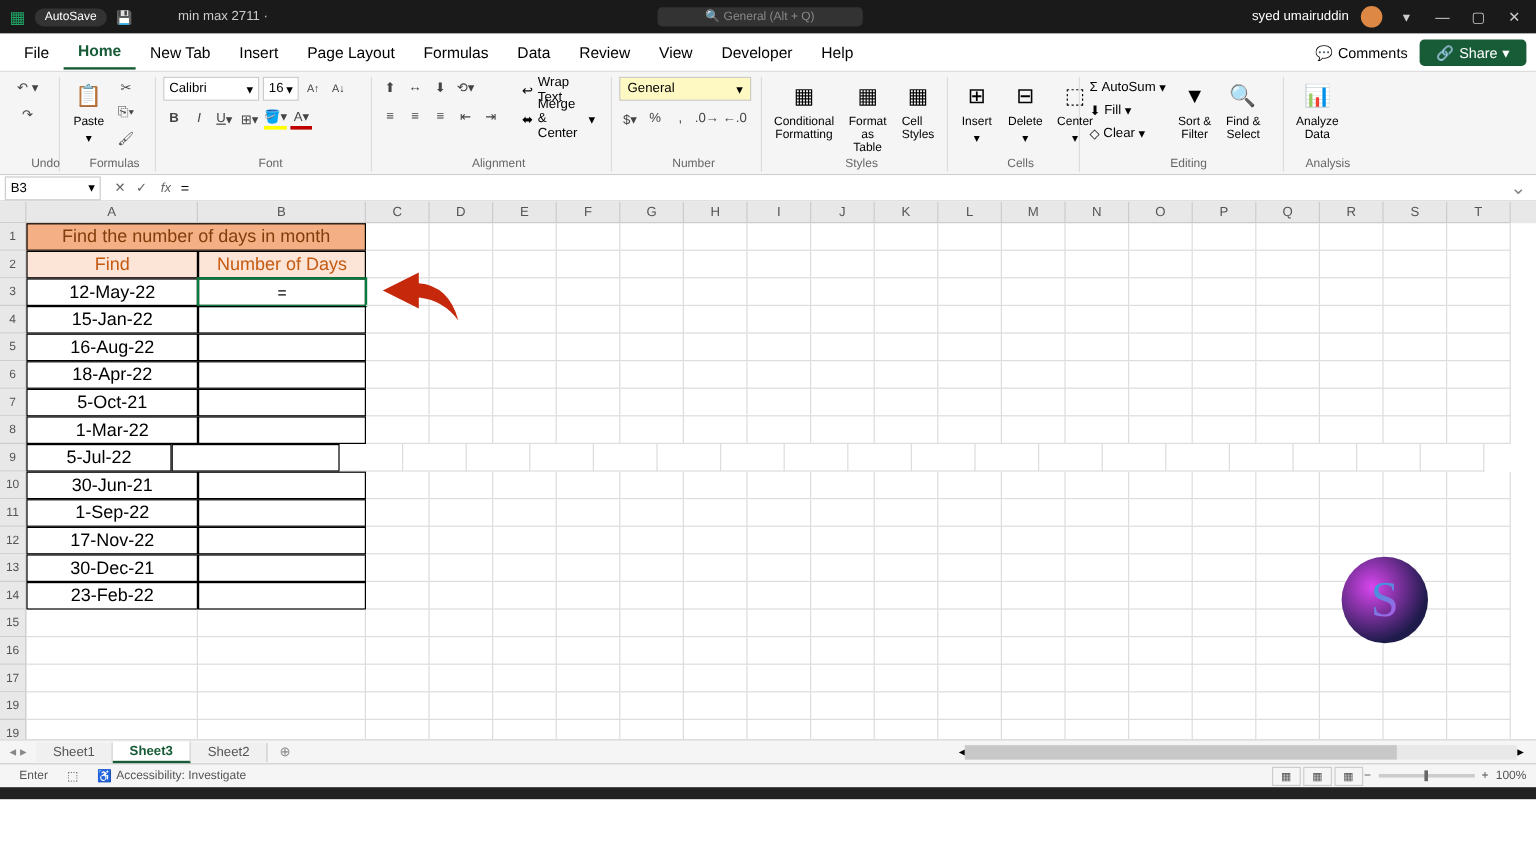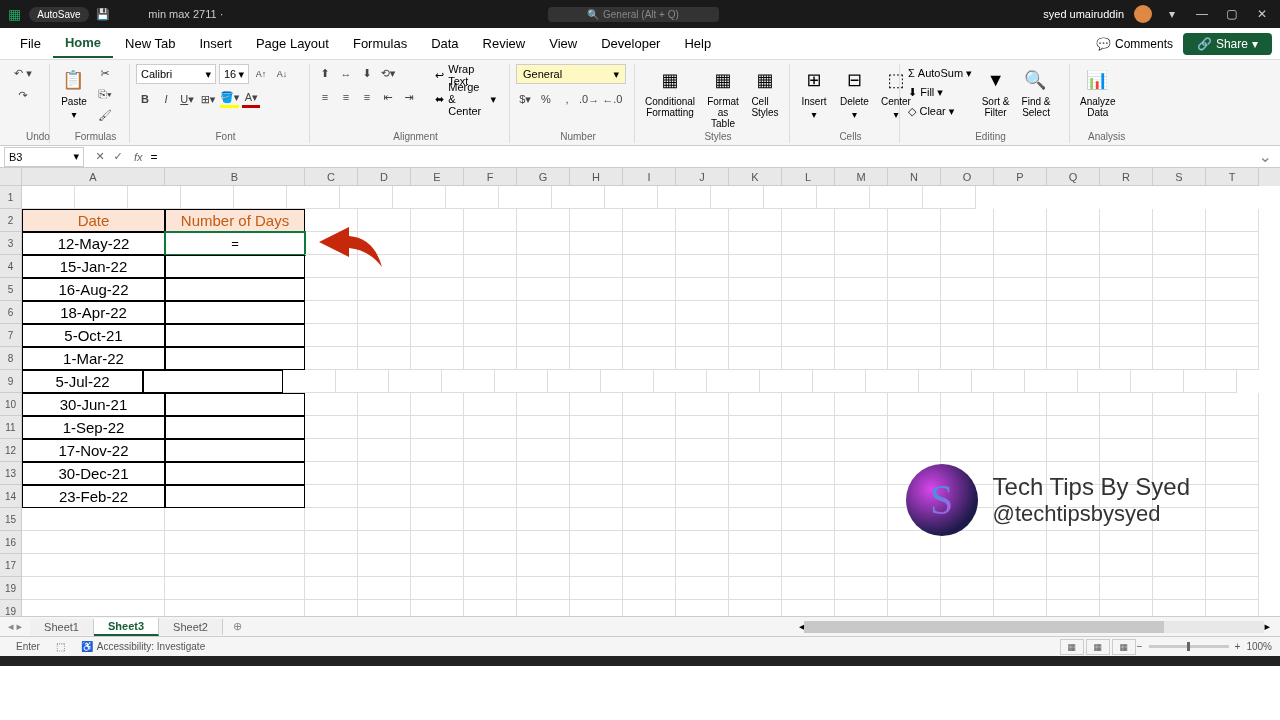--- a/index.html
+++ b/index.html
@@ -324,20 +324,21 @@
       <div class="ch" style="width: 53px;">O</div>
       <div class="ch" style="width: 53px;">P</div>
       <div class="ch" style="width: 53px;">Q</div>
       <div class="ch" style="width: 53px;">R</div>
       <div class="ch" style="width: 53px;">S</div>
       <div class="ch" style="width: 53px;">T</div>
     </div>
   <div class="rows" id="rows">
       <div class="row">
         <div class="rh">1</div>
+        <div class="cell c-a hdr1" style="width: 283px;">Find the number of days in month</div>
         <div class="cell c-rest" style="width: 53px;"></div>
         <div class="cell c-rest" style="width: 53px;"></div>
         <div class="cell c-rest" style="width: 53px;"></div>
         <div class="cell c-rest" style="width: 53px;"></div>
         <div class="cell c-rest" style="width: 53px;"></div>
         <div class="cell c-rest" style="width: 53px;"></div>
         <div class="cell c-rest" style="width: 53px;"></div>
         <div class="cell c-rest" style="width: 53px;"></div>
         <div class="cell c-rest" style="width: 53px;"></div>
         <div class="cell c-rest" style="width: 53px;"></div>
@@ -345,21 +346,21 @@
         <div class="cell c-rest" style="width: 53px;"></div>
         <div class="cell c-rest" style="width: 53px;"></div>
         <div class="cell c-rest" style="width: 53px;"></div>
         <div class="cell c-rest" style="width: 53px;"></div>
         <div class="cell c-rest" style="width: 53px;"></div>
         <div class="cell c-rest" style="width: 53px;"></div>
         <div class="cell c-rest" style="width: 53px;"></div>
       </div>
       <div class="row">
         <div class="rh">2</div>
-        <div class="cell c-a hdr2" style="width: 143px;">Date</div>
+        <div class="cell c-a hdr2" style="width: 143px;">Find</div>
         <div class="cell c-b hdr2" style="width: 140px;">Number of Days</div>
         <div class="cell c-rest" style="width: 53px;"></div>
         <div class="cell c-rest" style="width: 53px;"></div>
         <div class="cell c-rest" style="width: 53px;"></div>
         <div class="cell c-rest" style="width: 53px;"></div>
         <div class="cell c-rest" style="width: 53px;"></div>
         <div class="cell c-rest" style="width: 53px;"></div>
         <div class="cell c-rest" style="width: 53px;"></div>
         <div class="cell c-rest" style="width: 53px;"></div>
         <div class="cell c-rest" style="width: 53px;"></div>
@@ -767,24 +768,20 @@
     </div>
 
   <svg class="arrow" width="80" height="70" viewBox="0 0 80 70">
     <path d="M 5 20 L 35 5 L 35 14 Q 60 16 68 45 Q 55 28 35 26 L 35 35 Z" fill="#c6280b"></path>
   </svg>
 
   <div class="wm">
     <div class="wmlogo">
         <span>S</span>
       </div>
-    <div class="wmtext">
-      <div class="t1">Tech Tips By Syed</div>
-      <div class="t2">@techtipsbysyed</div>
-    </div>
   </div>
 </div>
 
 <div class="stabs">
   <div class="nav">◂ ▸</div>
   <div class="stab">Sheet1</div>
   <div class="stab active">Sheet3</div>
   <div class="stab">Sheet2</div>
   <div class="addsheet">⊕</div>
   <div class="hscroll">◂<div class="track">

